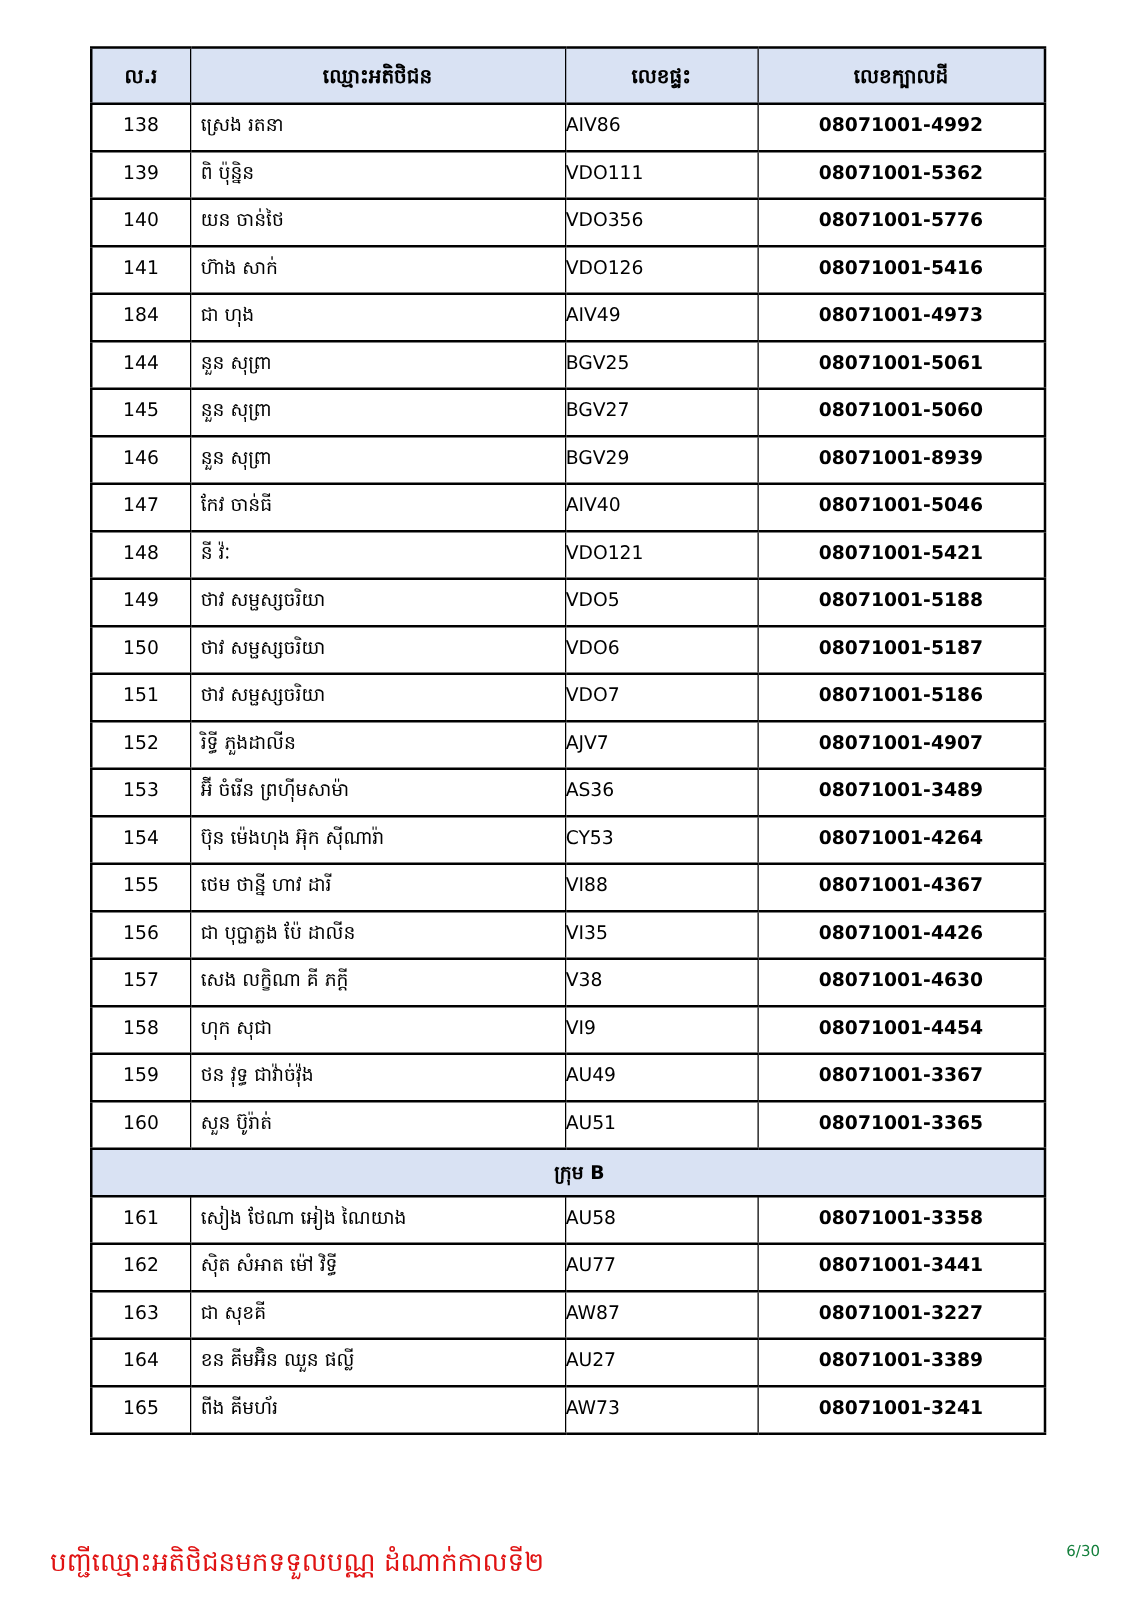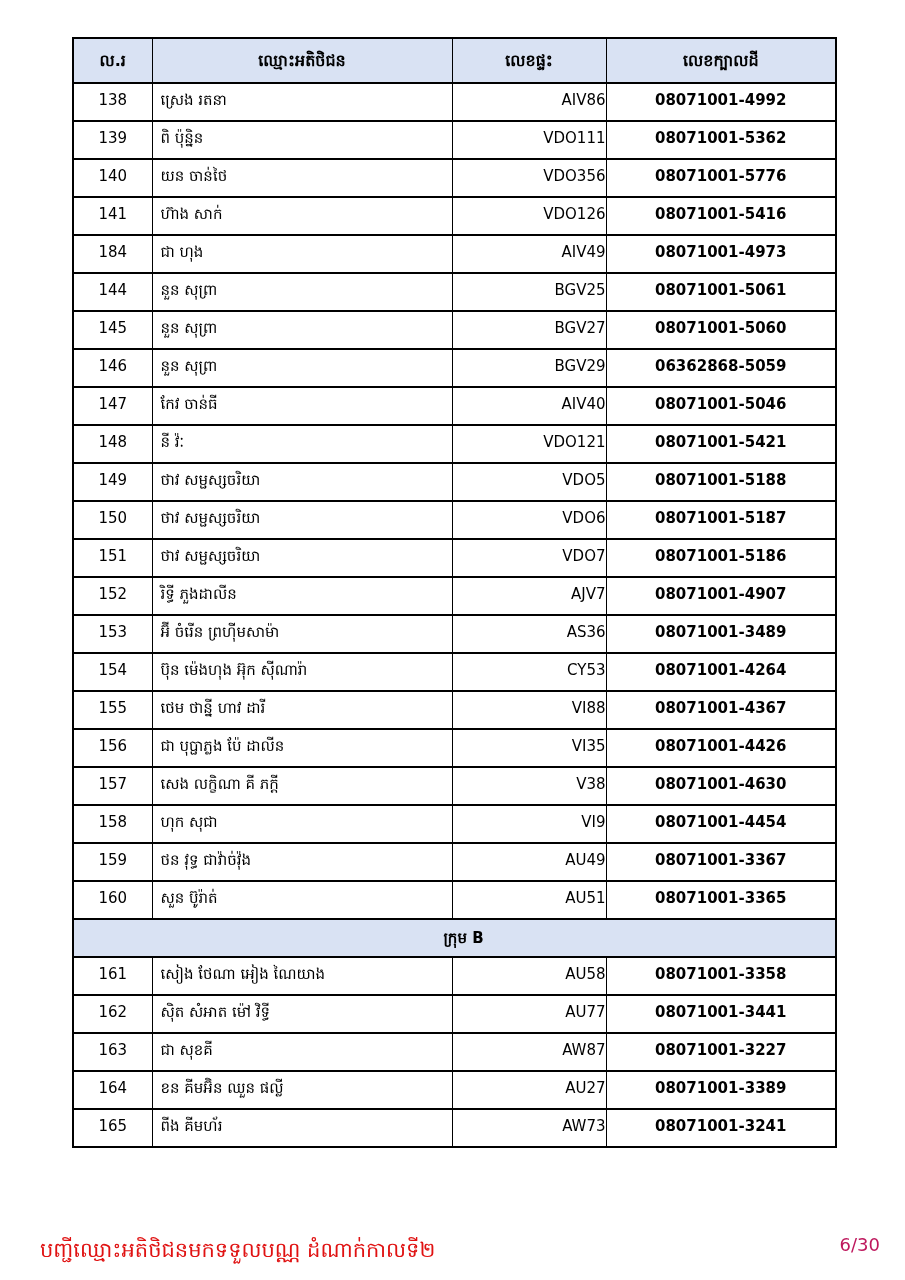--- a/index.html
+++ b/index.html
@@ -47,21 +47,21 @@
     vertical-align:middle;
     font-size:16px;
   }
   table.customer-table tbody td{
     height:38px;
     vertical-align:top;
     padding-top:6px;
   }
   td.cell-no{text-align:center;}
   td.cell-name{text-align:left;padding-left:8px;padding-right:4px;font-size:14px;}
-  td.cell-house{text-align:right;}
+  td.cell-house{text-align:left;}
   td.cell-parcel{text-align:center;font-weight:600;}
   td.section-cell{
     background:var(--section-bg);
     text-align:center;
     font-weight:bold;
     height:39px;
     vertical-align:middle !important;
     padding-top:0 !important;
     font-size:15px;
     padding-left:18px;
@@ -75,22 +75,22 @@
   .footer-title{
     position:absolute;
     left:40px;top:4px;
     color:var(--footer-red);
     font-size:21px;
     white-space:nowrap;
   }
   .footer-page{
     position:absolute;
     right:25px;top:2px;
-    color:#be185d;
-    font-size:18px;
+    color:#15803d;
+    font-size:12px;
   }
 </style>
 </head>
 <body>
 
 <div class="page">
 
   <table class="customer-table">
     <colgroup>
       <col class="c-no">
@@ -146,21 +146,21 @@
         <tr>
           <td class="cell-no">145</td>
           <td class="cell-name">នួន សុព្រា</td>
           <td class="cell-house">BGV27</td>
           <td class="cell-parcel">08071001-5060</td>
         </tr>
         <tr>
           <td class="cell-no">146</td>
           <td class="cell-name">នួន សុព្រា</td>
           <td class="cell-house">BGV29</td>
-          <td class="cell-parcel">06362868-5059</td>
+          <td class="cell-parcel">08071001-8939</td>
         </tr>
         <tr>
           <td class="cell-no">147</td>
           <td class="cell-name">កែវ ចាន់ធី</td>
           <td class="cell-house">AIV40</td>
           <td class="cell-parcel">08071001-5046</td>
         </tr>
         <tr>
           <td class="cell-no">148</td>
           <td class="cell-name">នី វ៉ៈ</td>

